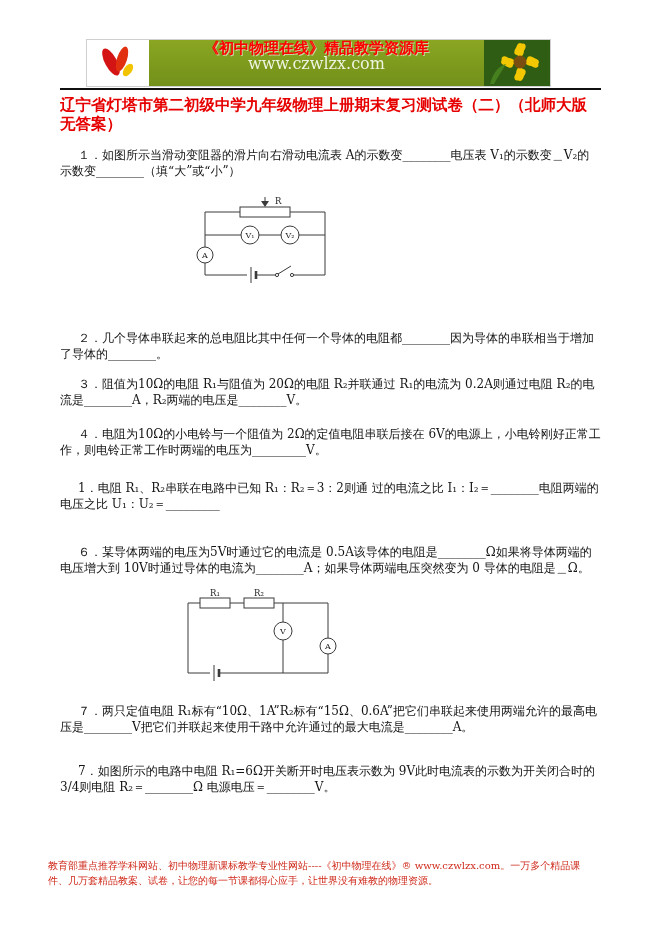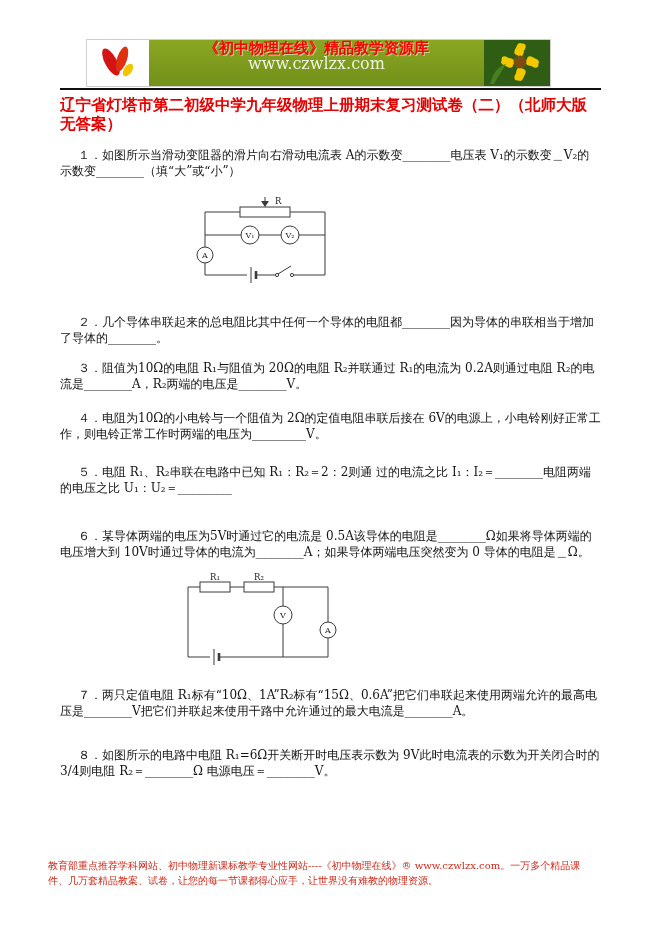--- a/index.html
+++ b/index.html
@@ -102,27 +102,27 @@
       <line class="wire" x1="10" y1="80" x2="52" y2="80"></line>
       <line class="wire" x1="56" y1="72" x2="56" y2="88"></line>
       <line class="thick" x1="61" y1="76" x2="61" y2="84"></line>
       <line class="wire" x1="61" y1="80" x2="80" y2="80"></line>
       <circle class="comp" cx="82" cy="80" r="1.6"></circle>
       <line class="wire" x1="83" y1="79" x2="96" y2="71"></line>
       <circle class="comp" cx="97" cy="80" r="1.6"></circle>
       <line class="wire" x1="99" y1="80" x2="130" y2="80"></line>
     </svg>
 
-    <p class="q" style="margin-top:24px">２．几个导体串联起来的总电阻比其中任何一个导体的电阻都________因为导体的串联相当于增加了导体的________。</p>
+    <p class="q" style="margin-top:40px">２．几个导体串联起来的总电阻比其中任何一个导体的电阻都________因为导体的串联相当于增加了导体的________。</p>
 
     <p class="q" style="margin-top:14px">３．阻值为10Ω的电阻 R₁与阻值为 20Ω的电阻 R₂并联通过 R₁的电流为 0.2A则通过电阻 R₂的电流是________A，R₂两端的电压是________V。</p>
 
     <p class="q" style="margin-top:18px">４．电阻为10Ω的小电铃与一个阻值为 2Ω的定值电阻串联后接在 6V的电源上，小电铃刚好正常工作，则电铃正常工作时两端的电压为_________V。</p>
 
-    <p class="q" style="margin-top:22px">５．电阻 R₁、R₂串联在电路中已知 R₁：R₂＝2：2则通 过的电流之比 I₁：I₂＝________电阻两端的电压之比 U₁：U₂＝_________</p>
+    <p class="q" style="margin-top:22px">1．电阻 R₁、R₂串联在电路中已知 R₁：R₂＝3：2则通 过的电流之比 I₁：I₂＝________电阻两端的电压之比 U₁：U₂＝_________</p>
 
     <p class="q" style="margin-top:32px">６．某导体两端的电压为5V时通过它的电流是 0.5A该导体的电阻是________Ω如果将导体两端的电压增大到 10V时通过导体的电流为________A；如果导体两端电压突然变为 0 导体的电阻是＿Ω。</p>
 
     <svg class="fig fig2" width="160" height="100" viewBox="0 0 160 100">
 
       <line class="wire" x1="8" y1="15" x2="20" y2="15"></line>
       <line class="wire" x1="50" y1="15" x2="64" y2="15"></line>
       <line class="wire" x1="94" y1="15" x2="148" y2="15"></line>
       <line class="wire" x1="148" y1="15" x2="148" y2="85"></line>
       <line class="wire" x1="8" y1="15" x2="8" y2="85"></line>
@@ -141,19 +141,19 @@
       <text x="148" y="61" text-anchor="middle">A</text>
 
       <line class="wire" x1="8" y1="85" x2="30" y2="85"></line>
       <line class="wire" x1="34" y1="77" x2="34" y2="93"></line>
       <line class="thick" x1="39" y1="81" x2="39" y2="89"></line>
       <line class="wire" x1="39" y1="85" x2="148" y2="85"></line>
     </svg>
 
     <p class="q" style="margin-top:15px">７．两只定值电阻 R₁标有“10Ω、1A”R₂标有“15Ω、0.6A”把它们串联起来使用两端允许的最高电压是________V把它们并联起来使用干路中允许通过的最大电流是________A。</p>
 
-    <p class="q" style="margin-top:28px">８．如图所示的电路中电阻 R₁=6Ω开关断开时电压表示数为 9V此时电流表的示数为开关闭合时的3/4则电阻 R₂＝________Ω 电源电压＝________V。</p>
+    <p class="q" style="margin-top:28px">7．如图所示的电路中电阻 R₁=6Ω开关断开时电压表示数为 9V此时电流表的示数为开关闭合时的3/4则电阻 R₂＝________Ω 电源电压＝________V。</p>
 
   </div>
 
   <div class="footer">教育部重点推荐学科网站、初中物理新课标教学专业性网站----《初中物理在线》® www.czwlzx.com。一万多个精品课件、几万套精品教案、试卷，让您的每一节课都得心应手，让世界没有难教的物理资源。</div>
 
 </div>
 
 </body></html>

